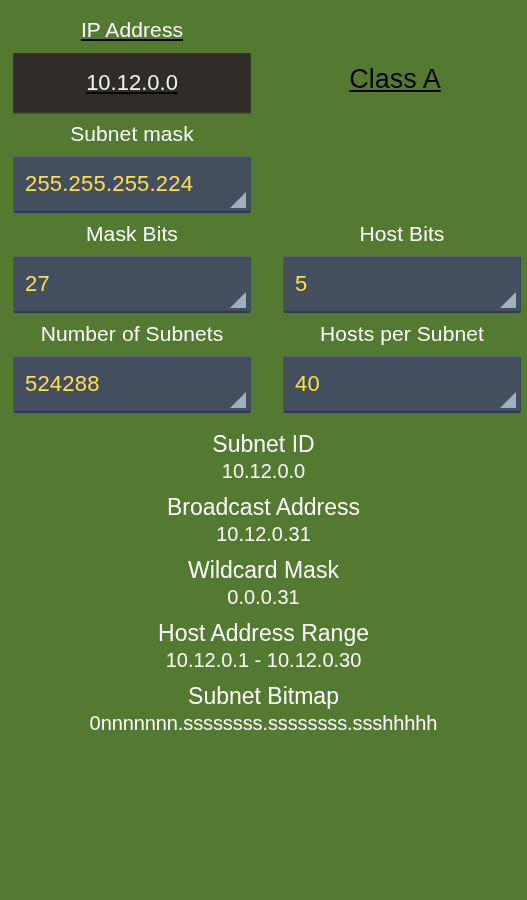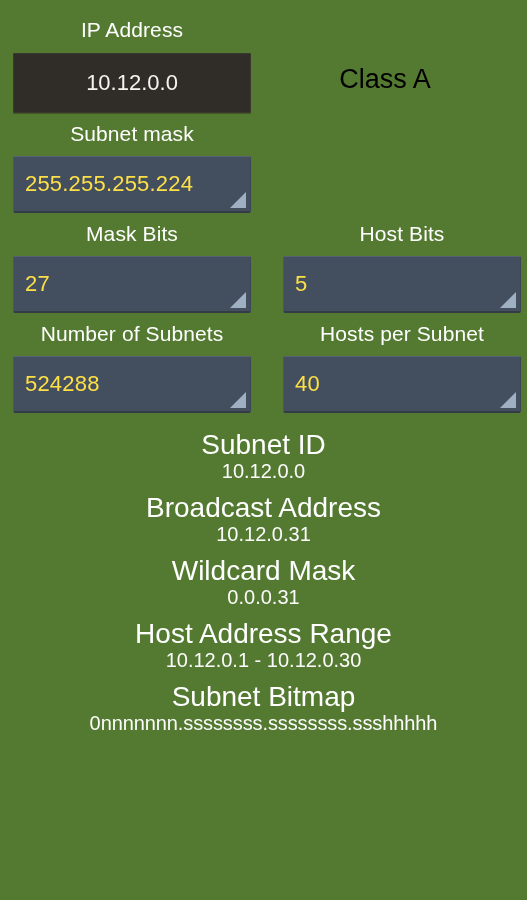--- a/index.html
+++ b/index.html
@@ -41,21 +41,22 @@
   .col {
     width: 238px;
     flex: 0 0 238px;
   }
 
   
   .ip-row {
     padding-top: 17px;
     display: flex;
     width: 501px;
-    gap: 15px;
+    gap: 25px;
+    text-decoration: underline;
   }
   .ip-col { width: 238px; flex: 0 0 238px; }
 
   .ip-input {
     margin-top: 10px;
     width: 238px;
     height: 60px;
     box-sizing: border-box;
     background: #302D28;
     border: 1px solid #3c382f;
@@ -131,21 +132,21 @@
   .results {
     margin-top: 18px;
     width: 501px;
     text-align: center;
   }
   .result-group {
     margin-bottom: 10px;
   }
   .result-name {
     color: #ffffff;
-    font-size: 28px;
+    font-size: 23px;
     line-height: 27px;
   }
   .result-value {
     color: #fcfcfc;
     font-size: 20px;
     line-height: 26px;
   }
   .result-value.bitmap {
     font-size: 20px;
     letter-spacing: -0.1px;

